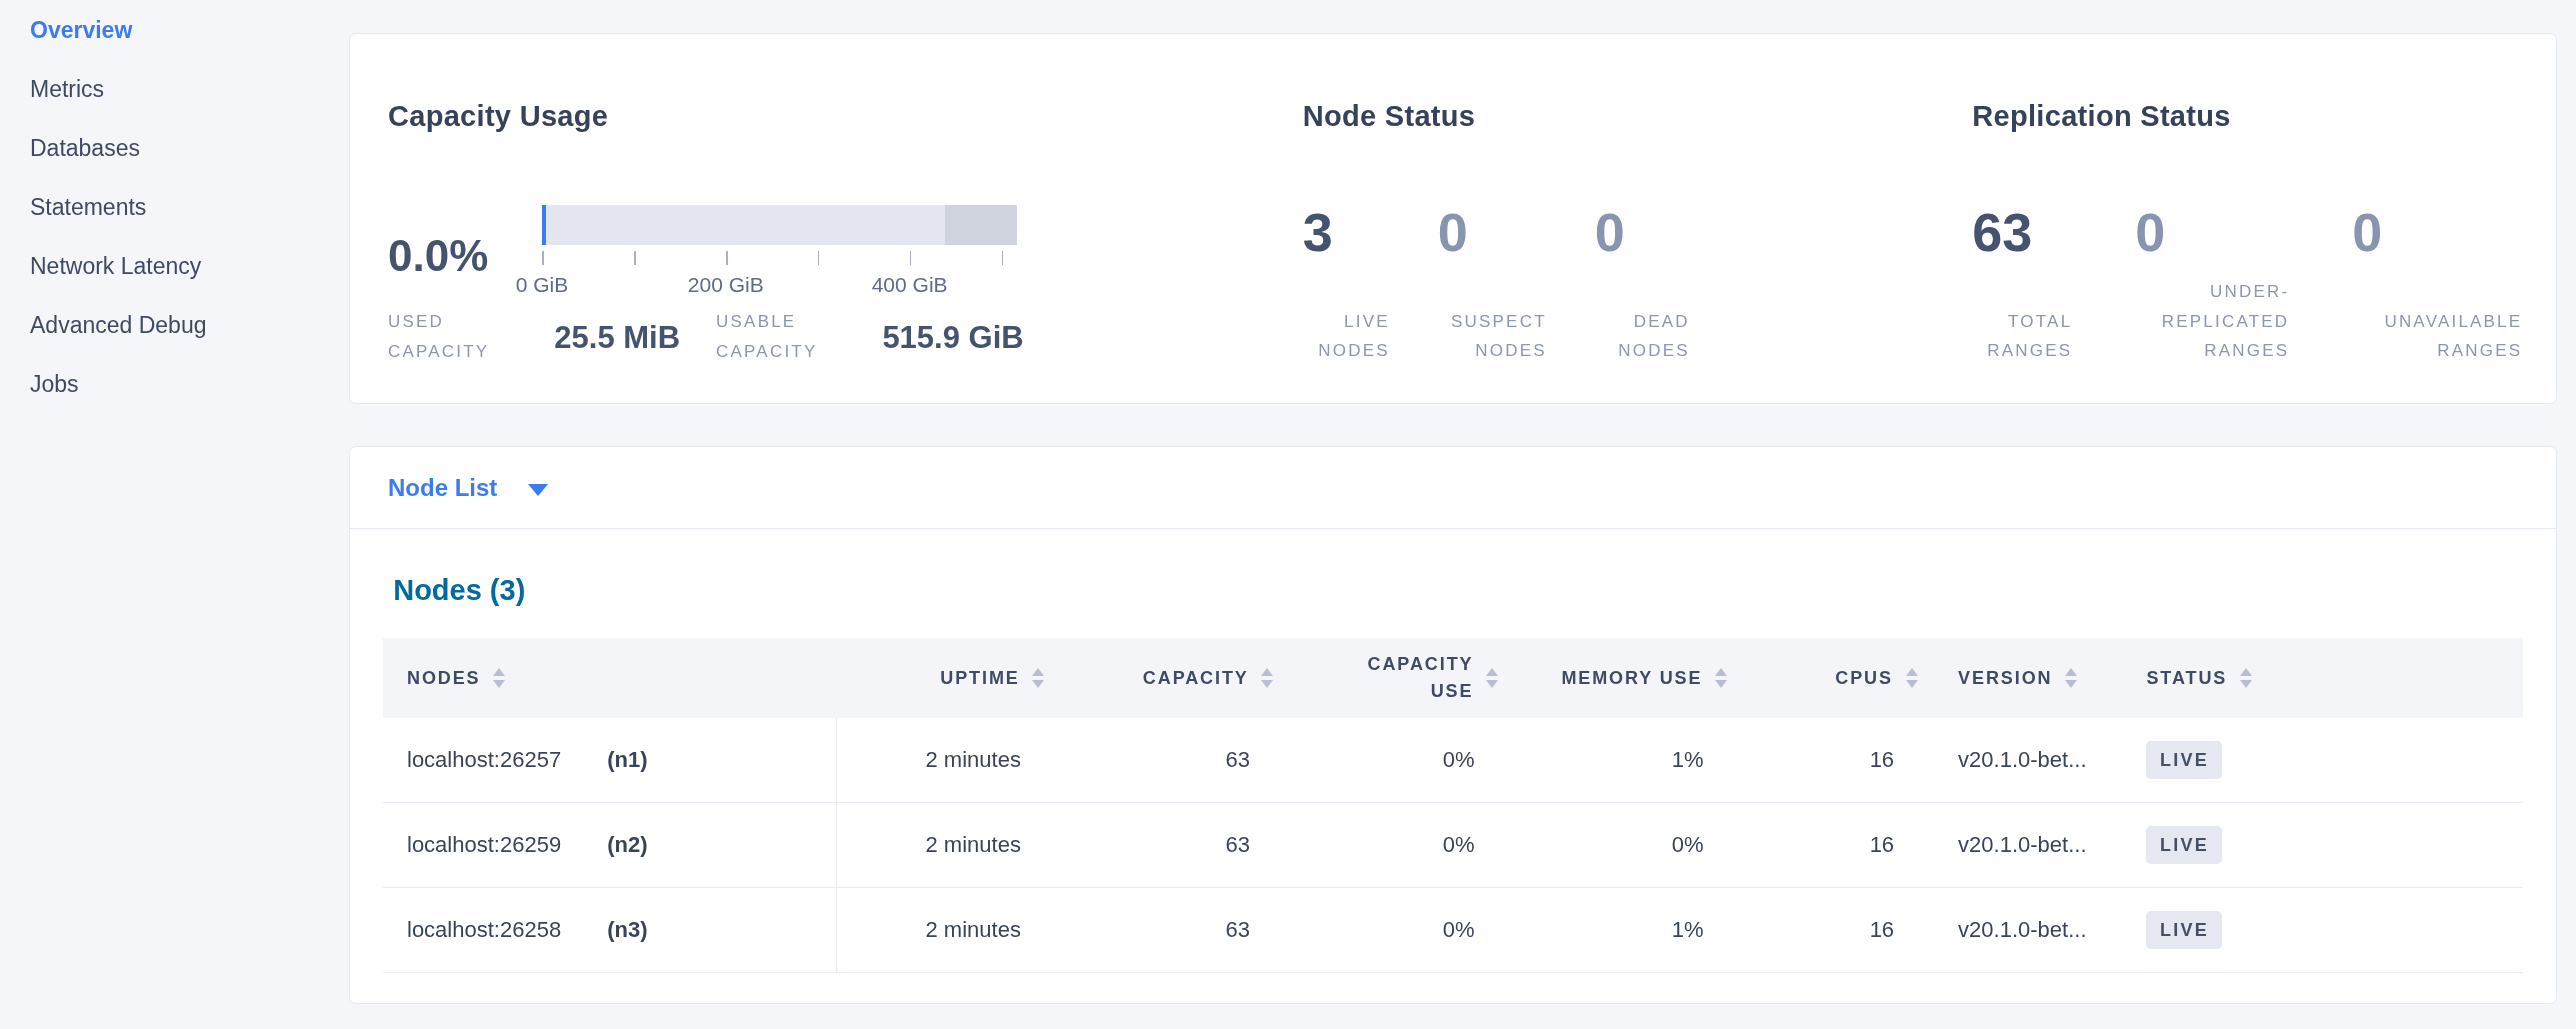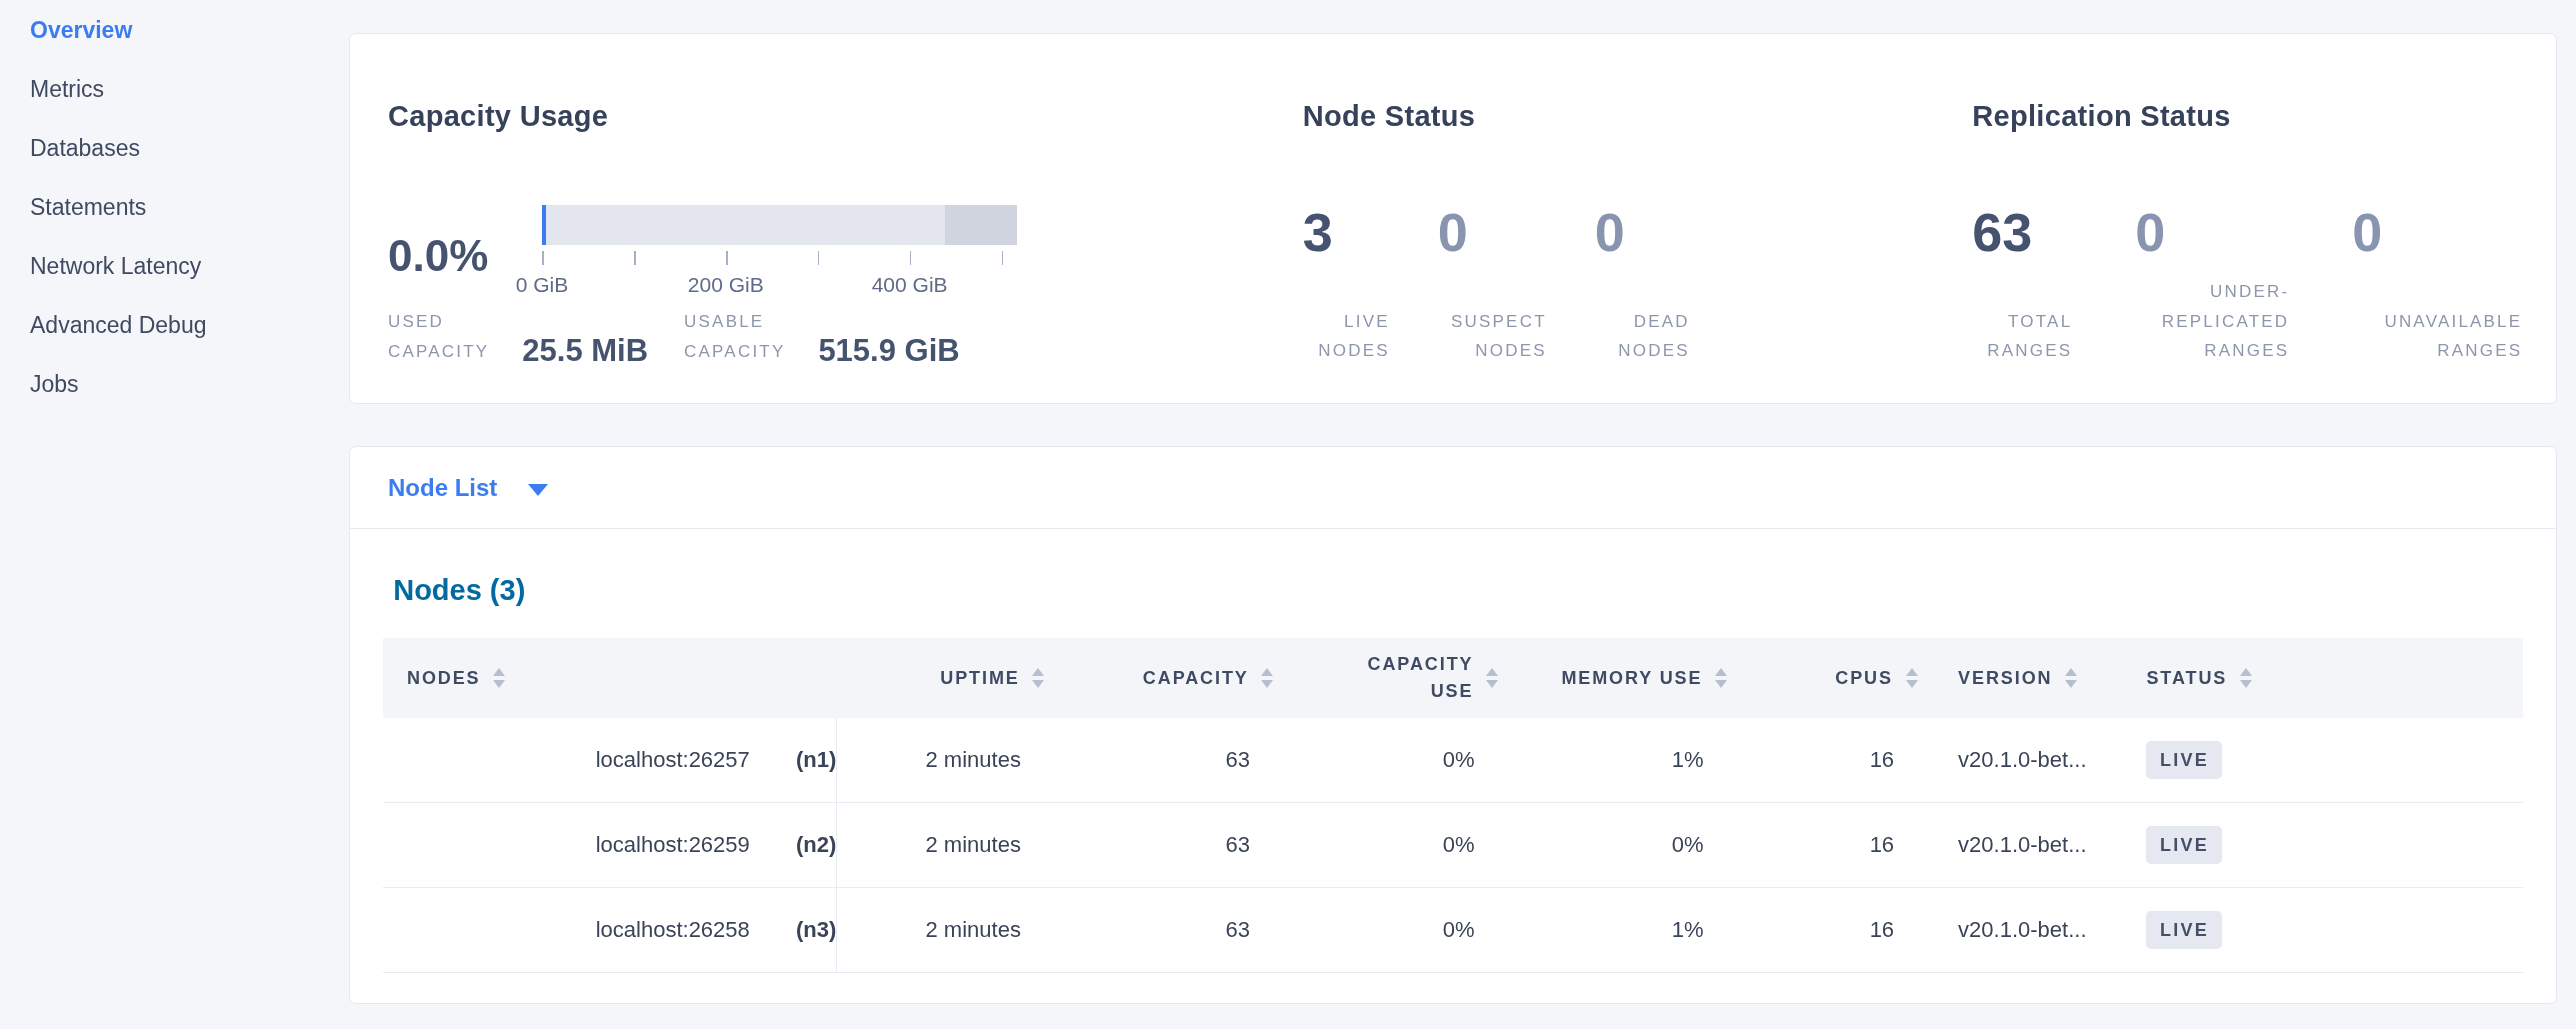--- a/index.html
+++ b/index.html
@@ -45,21 +45,21 @@
   .gauge-tick-label {
     position:absolute; top:22px; transform:translateX(-50%);
     font-size:21px; color:#5f6b88; white-space:nowrap;
   }
 
   .cap-summary { margin-top:auto; display:flex; align-items:flex-end; }
   .stat-label {
     font-size:17px; letter-spacing:2.2px; color:#8d96ac; line-height:1.75;
     text-transform:uppercase;
   }
-  .cap-stat { display:flex; align-items:flex-end; margin-right:36px; }
+  .cap-stat { display:flex; align-items:center; margin-right:36px;gap:32px; }
   .cap-stat .stat-label { width:119px; }
   .cap-value { font-size:31px; font-weight:700; color:#46536e; margin-left:15.3px; margin-bottom:-2.5px; white-space:nowrap; }
 
   .stats { display:flex; flex:1; align-items:stretch; }
   .sec-nodes .stats { gap:48px; }
   .sec-repl  .stats { gap:63px; }
   .stat-col { display:flex; flex-direction:column; }
   .stat-num { font-size:54px; font-weight:700; color:#46536e; line-height:1; }
   .stat-num.muted { color:#8894b0; }
   .stat-col .stat-label { margin-top:auto;text-align:right; }
@@ -98,21 +98,21 @@
   .sorter i { width:0; height:0; border-left:6.8px solid transparent; border-right:6.8px solid transparent; }
   .sorter .up   { border-bottom:8.5px solid #b7bed1; }
   .sorter .down { border-top:8.5px solid #b7bed1; }
 
   tbody td {
     height:84px; font-size:22px; color:#3a4457;
     border-bottom:1.7px solid #e9ebf2; padding:0; vertical-align:middle;
   }
   td.align-right { text-align:right; padding-right:32px; }
   th.th-right { padding-right:8.5px; }
-  th.th-left.col-node, td.col-node { padding-left:24px;text-align:right; }
+  th.th-left.col-node, td.col-node { padding-left:24px; }
   td.col-node { border-right:1.7px solid #e9ebf2; }
   th.col-version, td.col-version, th.col-status, td.col-status { padding-left:32px; }
   td .node-id { font-weight:700;margin-left:40px; }
   .badge {
     display:inline-block; background:#e5e8f1; border-radius:5.1px;
     padding:8.5px 13.6px; font-size:18px; font-weight:700; letter-spacing:2.2px;
     color:#454f66;
   }
 </style>
 </head>

